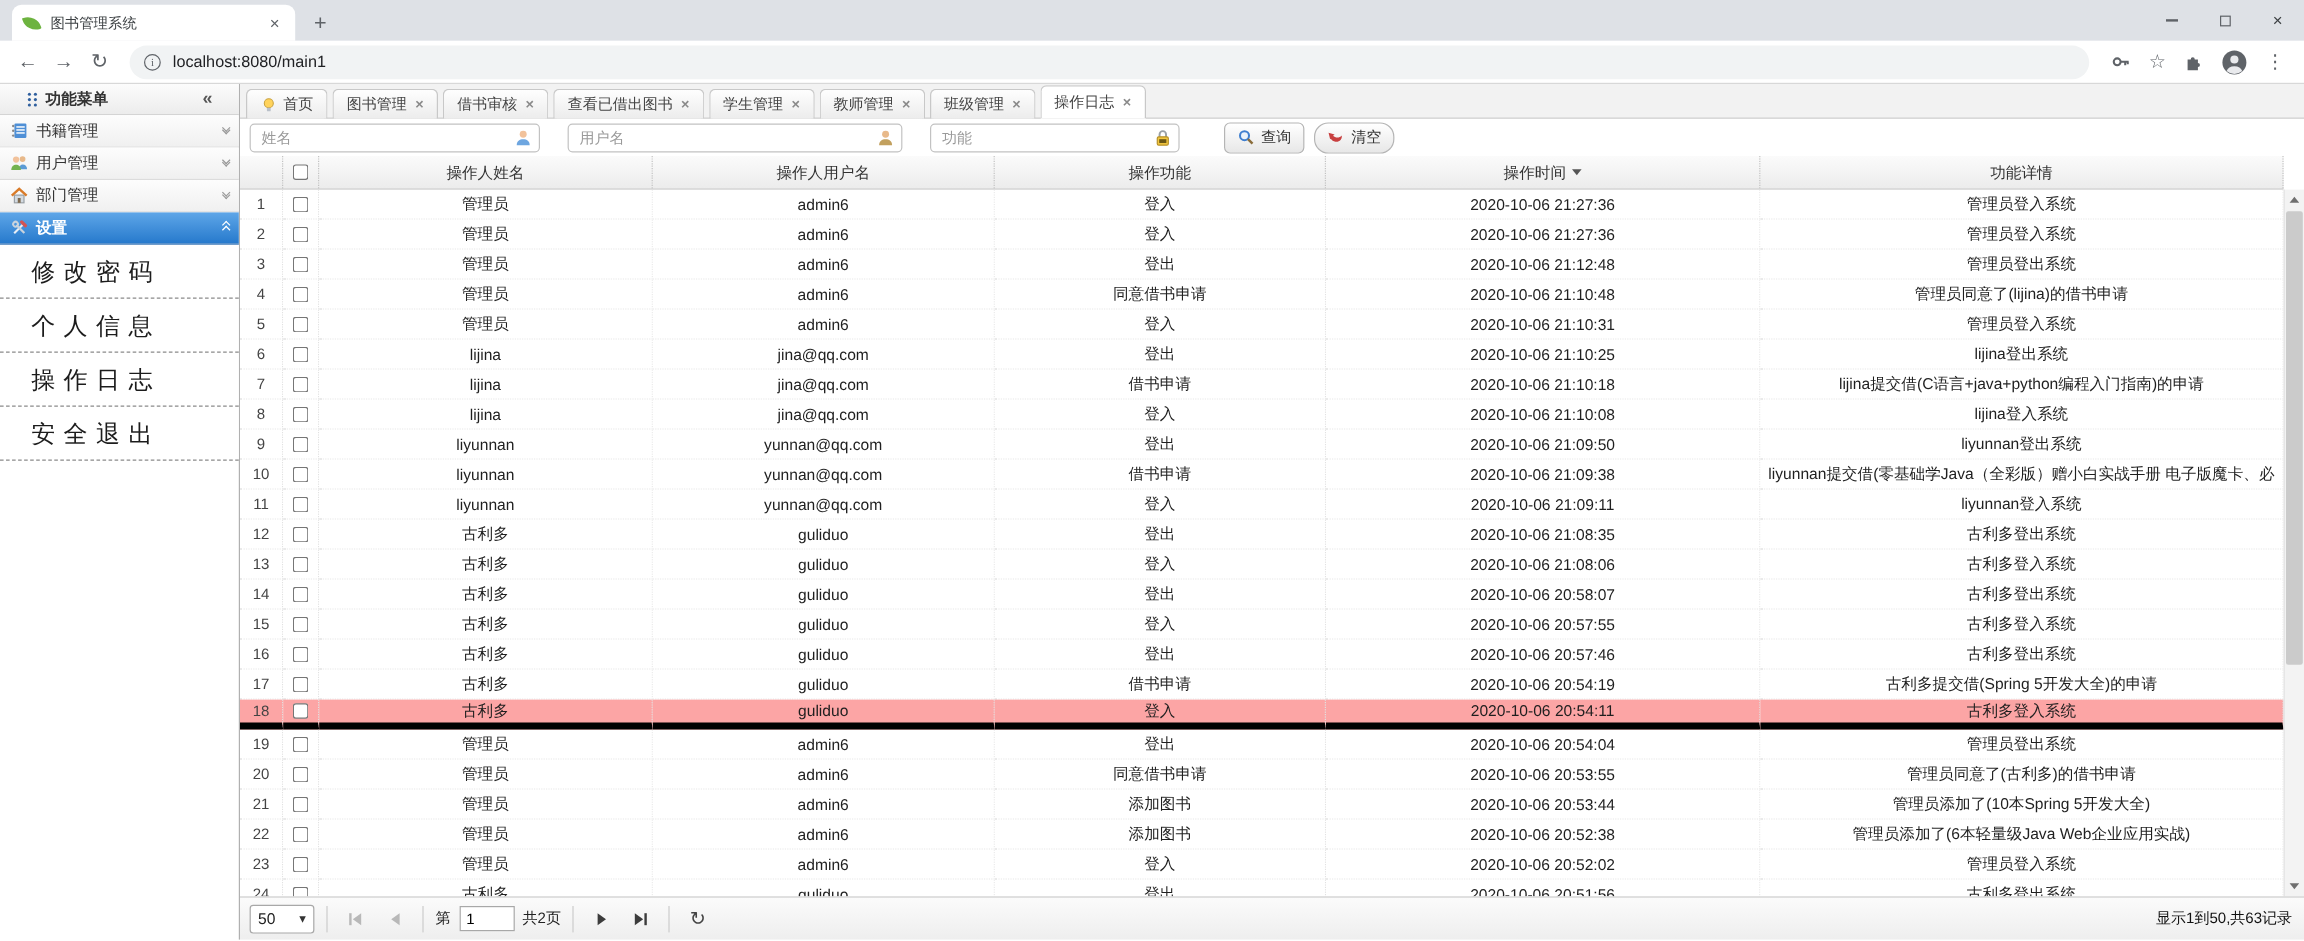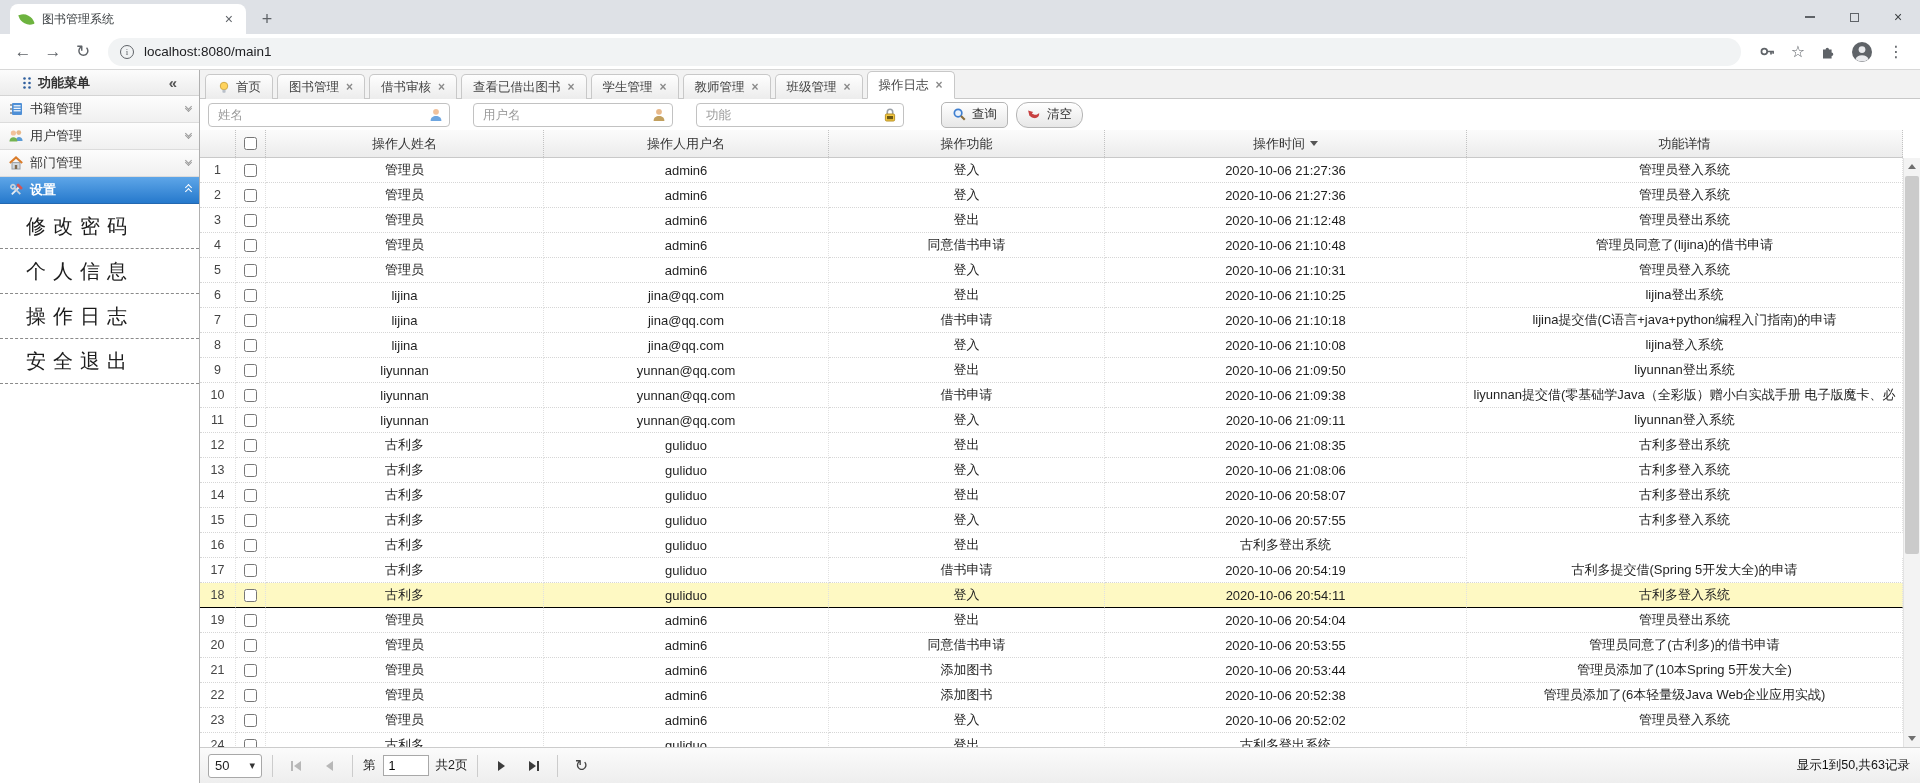--- a/index.html
+++ b/index.html
@@ -69,37 +69,37 @@
   .tab-close { margin-left:7px; color:#8a8a8a; font-size:12px; font-weight:bold; }
   .tab .icn { margin-right:5px; }
 
   .searchbar { height:31px; display:flex; align-items:center; padding-left:8px; background:#fff; }
   .sinput { position:relative; height:24px; border:1px solid #c2c2c2; border-radius:4px;
             display:flex; align-items:center; background:#fff; margin-right:23px; }
   .sinput input { border:none; outline:none; height:20px; margin-left:7px; font-size:12.5px;
                   color:#333; flex:1; background:transparent; min-width:0; }
   .sinput input::placeholder { color:#9a9a9a; }
   .sinput .icn { margin:0 5px; }
-  .w1 { width:242px; } .w2 { width:200px;gap:25px; } .w3 { width:208px; }
+  .w1 { width:242px; } .w2 { width:279px;gap:25px; } .w3 { width:208px; }
   .btn { height:26px; border:1px solid #b5b5b5; border-radius:5px; background:linear-gradient(#ffffff,#e7e7e7);
          display:flex; align-items:center; padding:0 10px; font-size:12.5px; color:#333; gap:5px; }
   .btn.q { margin-left:14px; } .btn.c { margin-left:8px;border-radius:12px; }
 
   
   .table-area { position:relative; flex:1; overflow:hidden; }
   .tgrid { display:grid; grid-template-columns:36px 30px 278px 285px 276px 362px 1fr; width:1703px; }
   .thead { height:28px; background:linear-gradient(#fbfbfb,#ececec); border-bottom:1px solid #c9c9c9; }
   .th { display:flex; align-items:center; justify-content:center; font-size:13px; color:#333;
         border-right:1px dotted #c2c2c2; gap:5px; height:100%; }
   .tbody { height:589px; overflow:hidden; }
   .trow { height:25px; }
   .td { display:flex; align-items:center; justify-content:center; font-size:13px; color:#1f1f1f;
         border-right:1px dotted #e1e1e1; border-bottom:1px dotted #d6d6d6;
         white-space:nowrap; overflow:hidden; }
-  .trow.hl .td { background:#fef9c3; border-bottom:1px solid #000000; }
+  .trow.hl .td { background:#fca5a5; border-bottom:6px solid #000000; }
   .c-num { color:#444; font-size:12.5px; }
   input[type=checkbox] { width:13px; height:13px; margin:0; }
   .sort-arrow { width:0; height:0; border-left:4px solid transparent; border-right:4px solid transparent;
                 border-top:5px solid #555; display:inline-block; }
 
   .vscroll { position:absolute; top:28px; right:0; width:17px; height:589px; background:#f3f3f3;
              border-left:1px solid #e3e3e3; }
   .varrow { position:absolute; left:0; width:16px; height:17px; display:flex; align-items:center; justify-content:center; }
   .varrow.up { top:0; } .varrow.down { bottom:0; }
   .tri-up { width:0;height:0;border-left:4px solid transparent;border-right:4px solid transparent;border-bottom:5px solid #6f6f6f; }
@@ -551,20 +551,21 @@
               <div class="td c-detail">古利多登入系统</div>
             </div>
             <div class="trow tgrid">
               <div class="td c-num">16</div>
               <div class="td c-cb">
                 <input type="checkbox" style="">
               </div>
               <div class="td c-name">古利多</div>
               <div class="td c-username">guliduo</div>
               <div class="td c-func">登出</div>
+              <div class="td c-time">2020-10-06 20:57:46</div>
               <div class="td c-detail">古利多登出系统</div>
             </div>
             <div class="trow tgrid">
               <div class="td c-num">17</div>
               <div class="td c-cb">
                 <input type="checkbox" style="">
               </div>
               <div class="td c-name">古利多</div>
               <div class="td c-username">guliduo</div>
               <div class="td c-func">借书申请</div>
@@ -638,20 +639,21 @@
               <div class="td c-detail">管理员登入系统</div>
             </div>
             <div class="trow tgrid">
               <div class="td c-num">24</div>
               <div class="td c-cb">
                 <input type="checkbox" style="">
               </div>
               <div class="td c-name">古利多</div>
               <div class="td c-username">guliduo</div>
               <div class="td c-func">登出</div>
+              <div class="td c-time">2020-10-06 20:51:56</div>
               <div class="td c-detail">古利多登出系统</div>
             </div>
           </div>
         <div class="vscroll">
           <div class="varrow up">
               <span class="tri-up"></span>
             </div>
           <div class="vthumb"></div>
           <div class="varrow down">
               <span class="tri-dn"></span>

